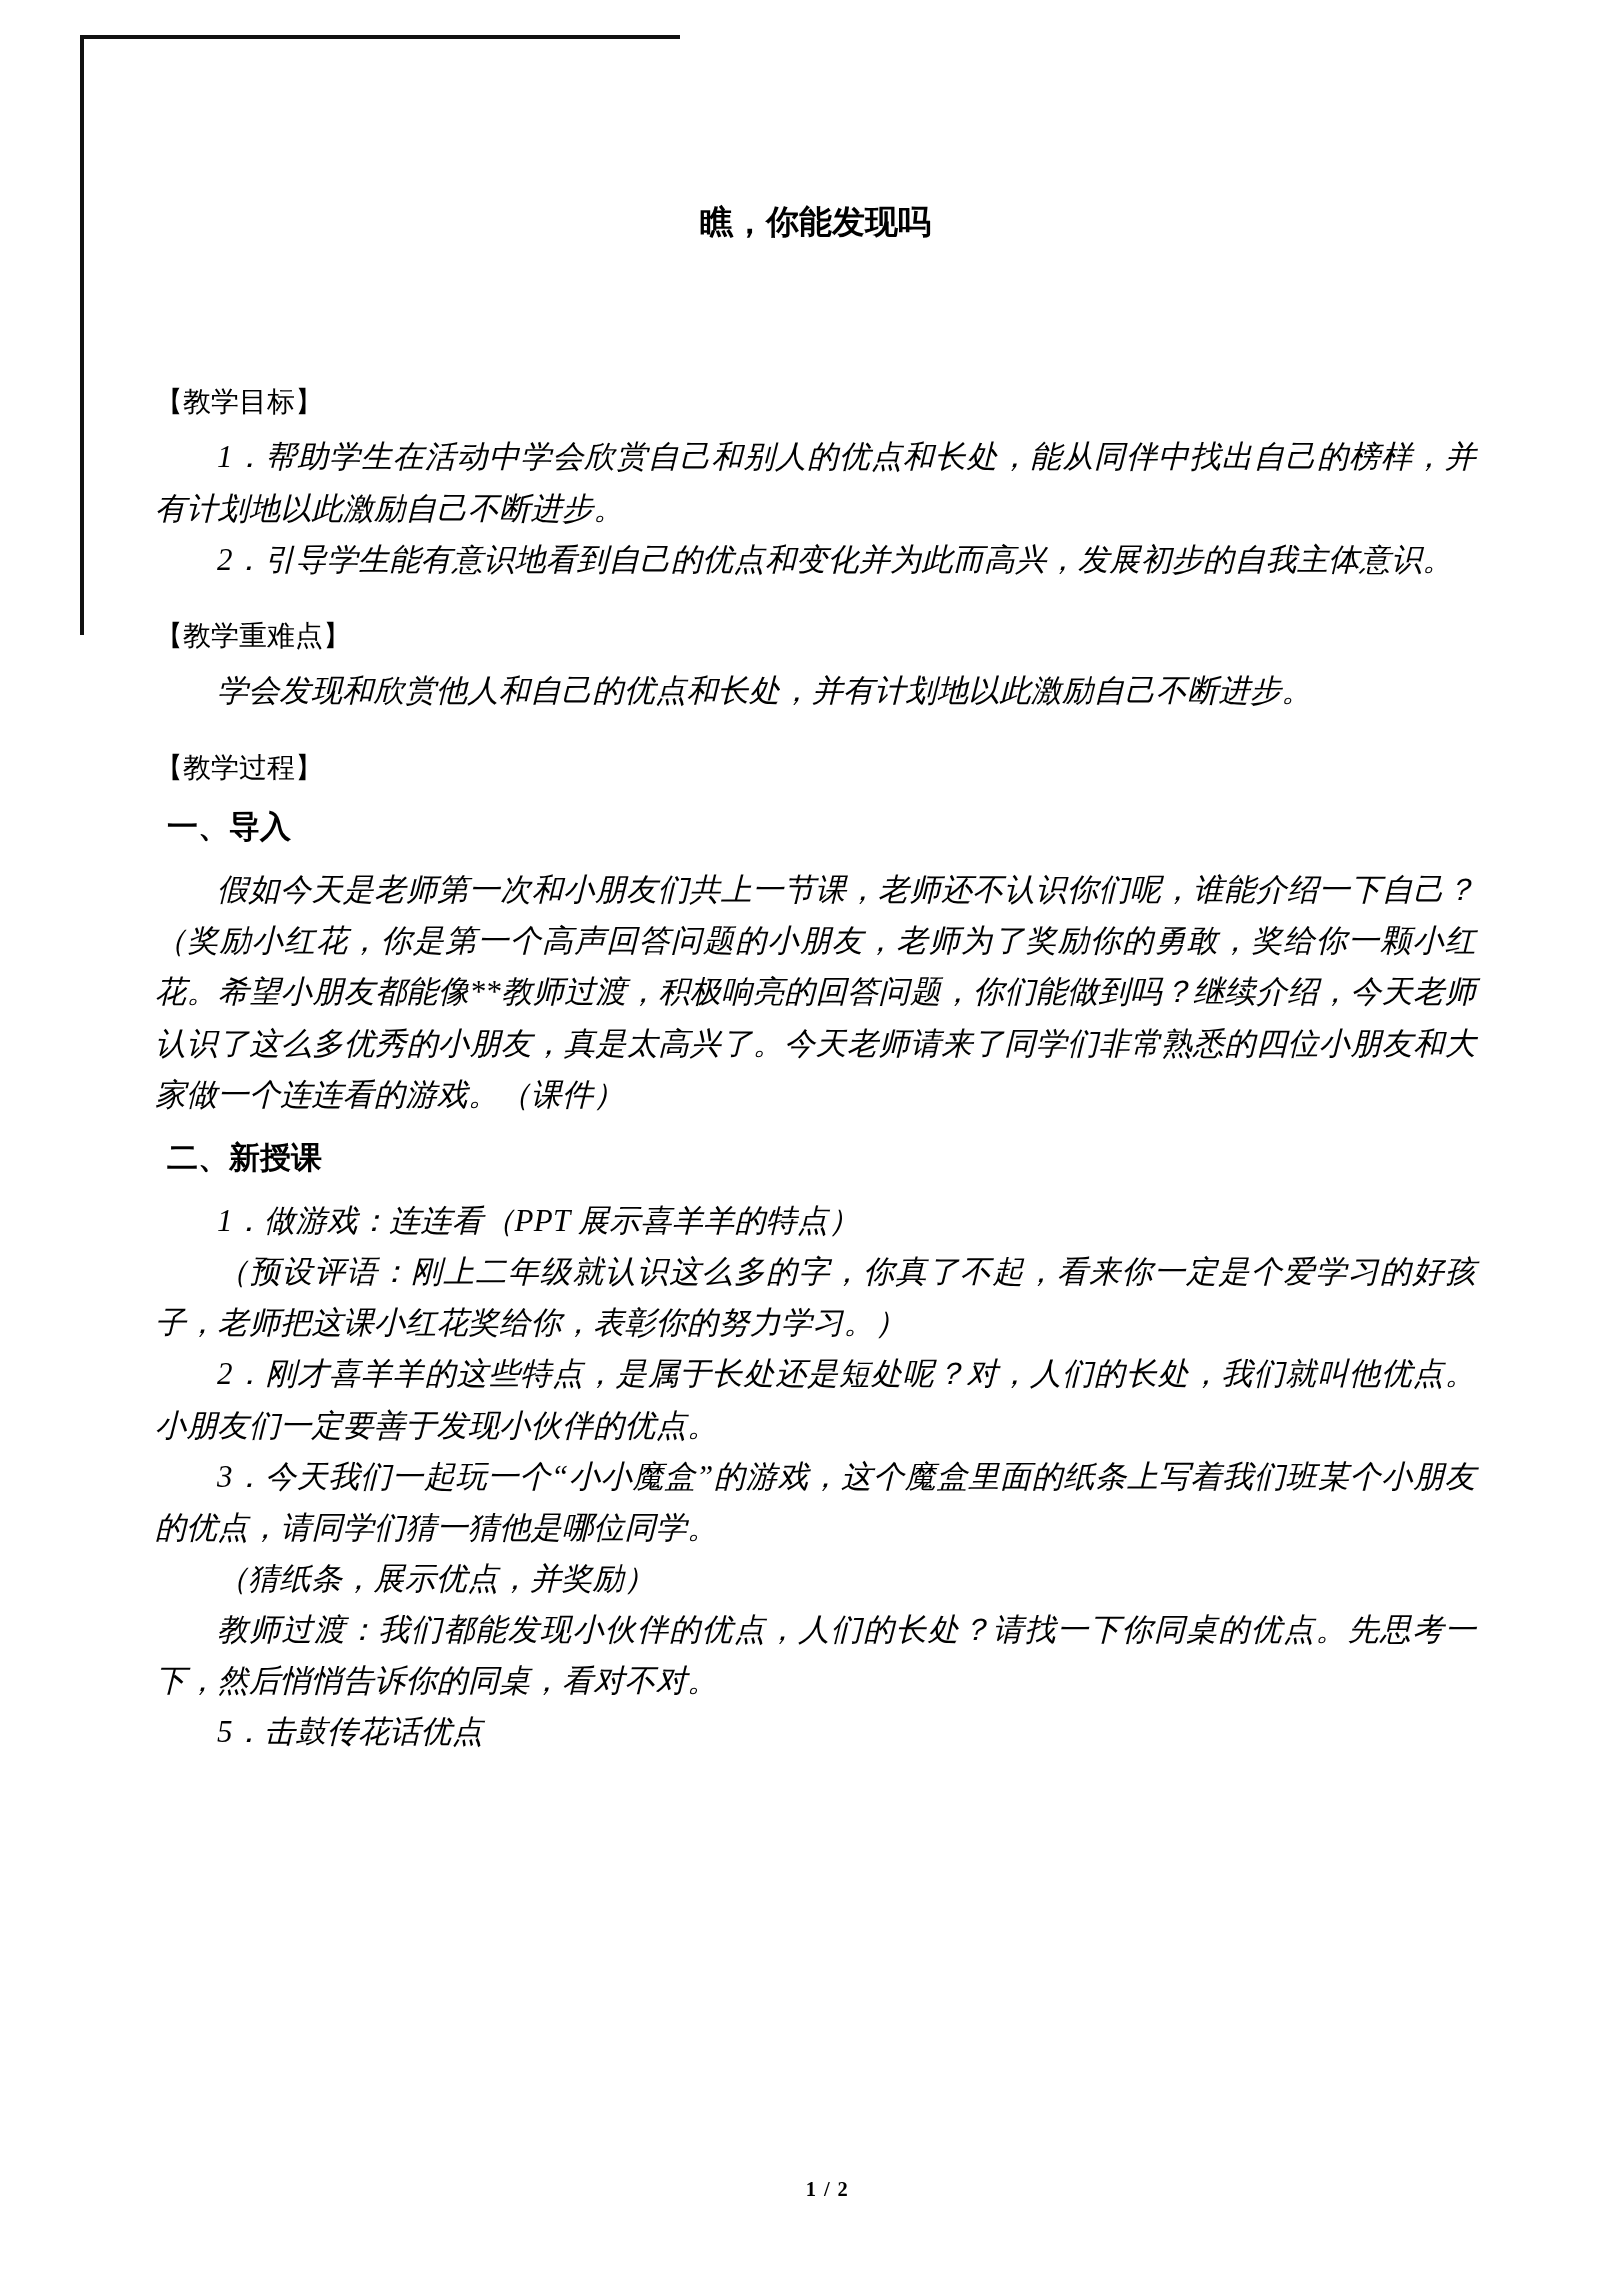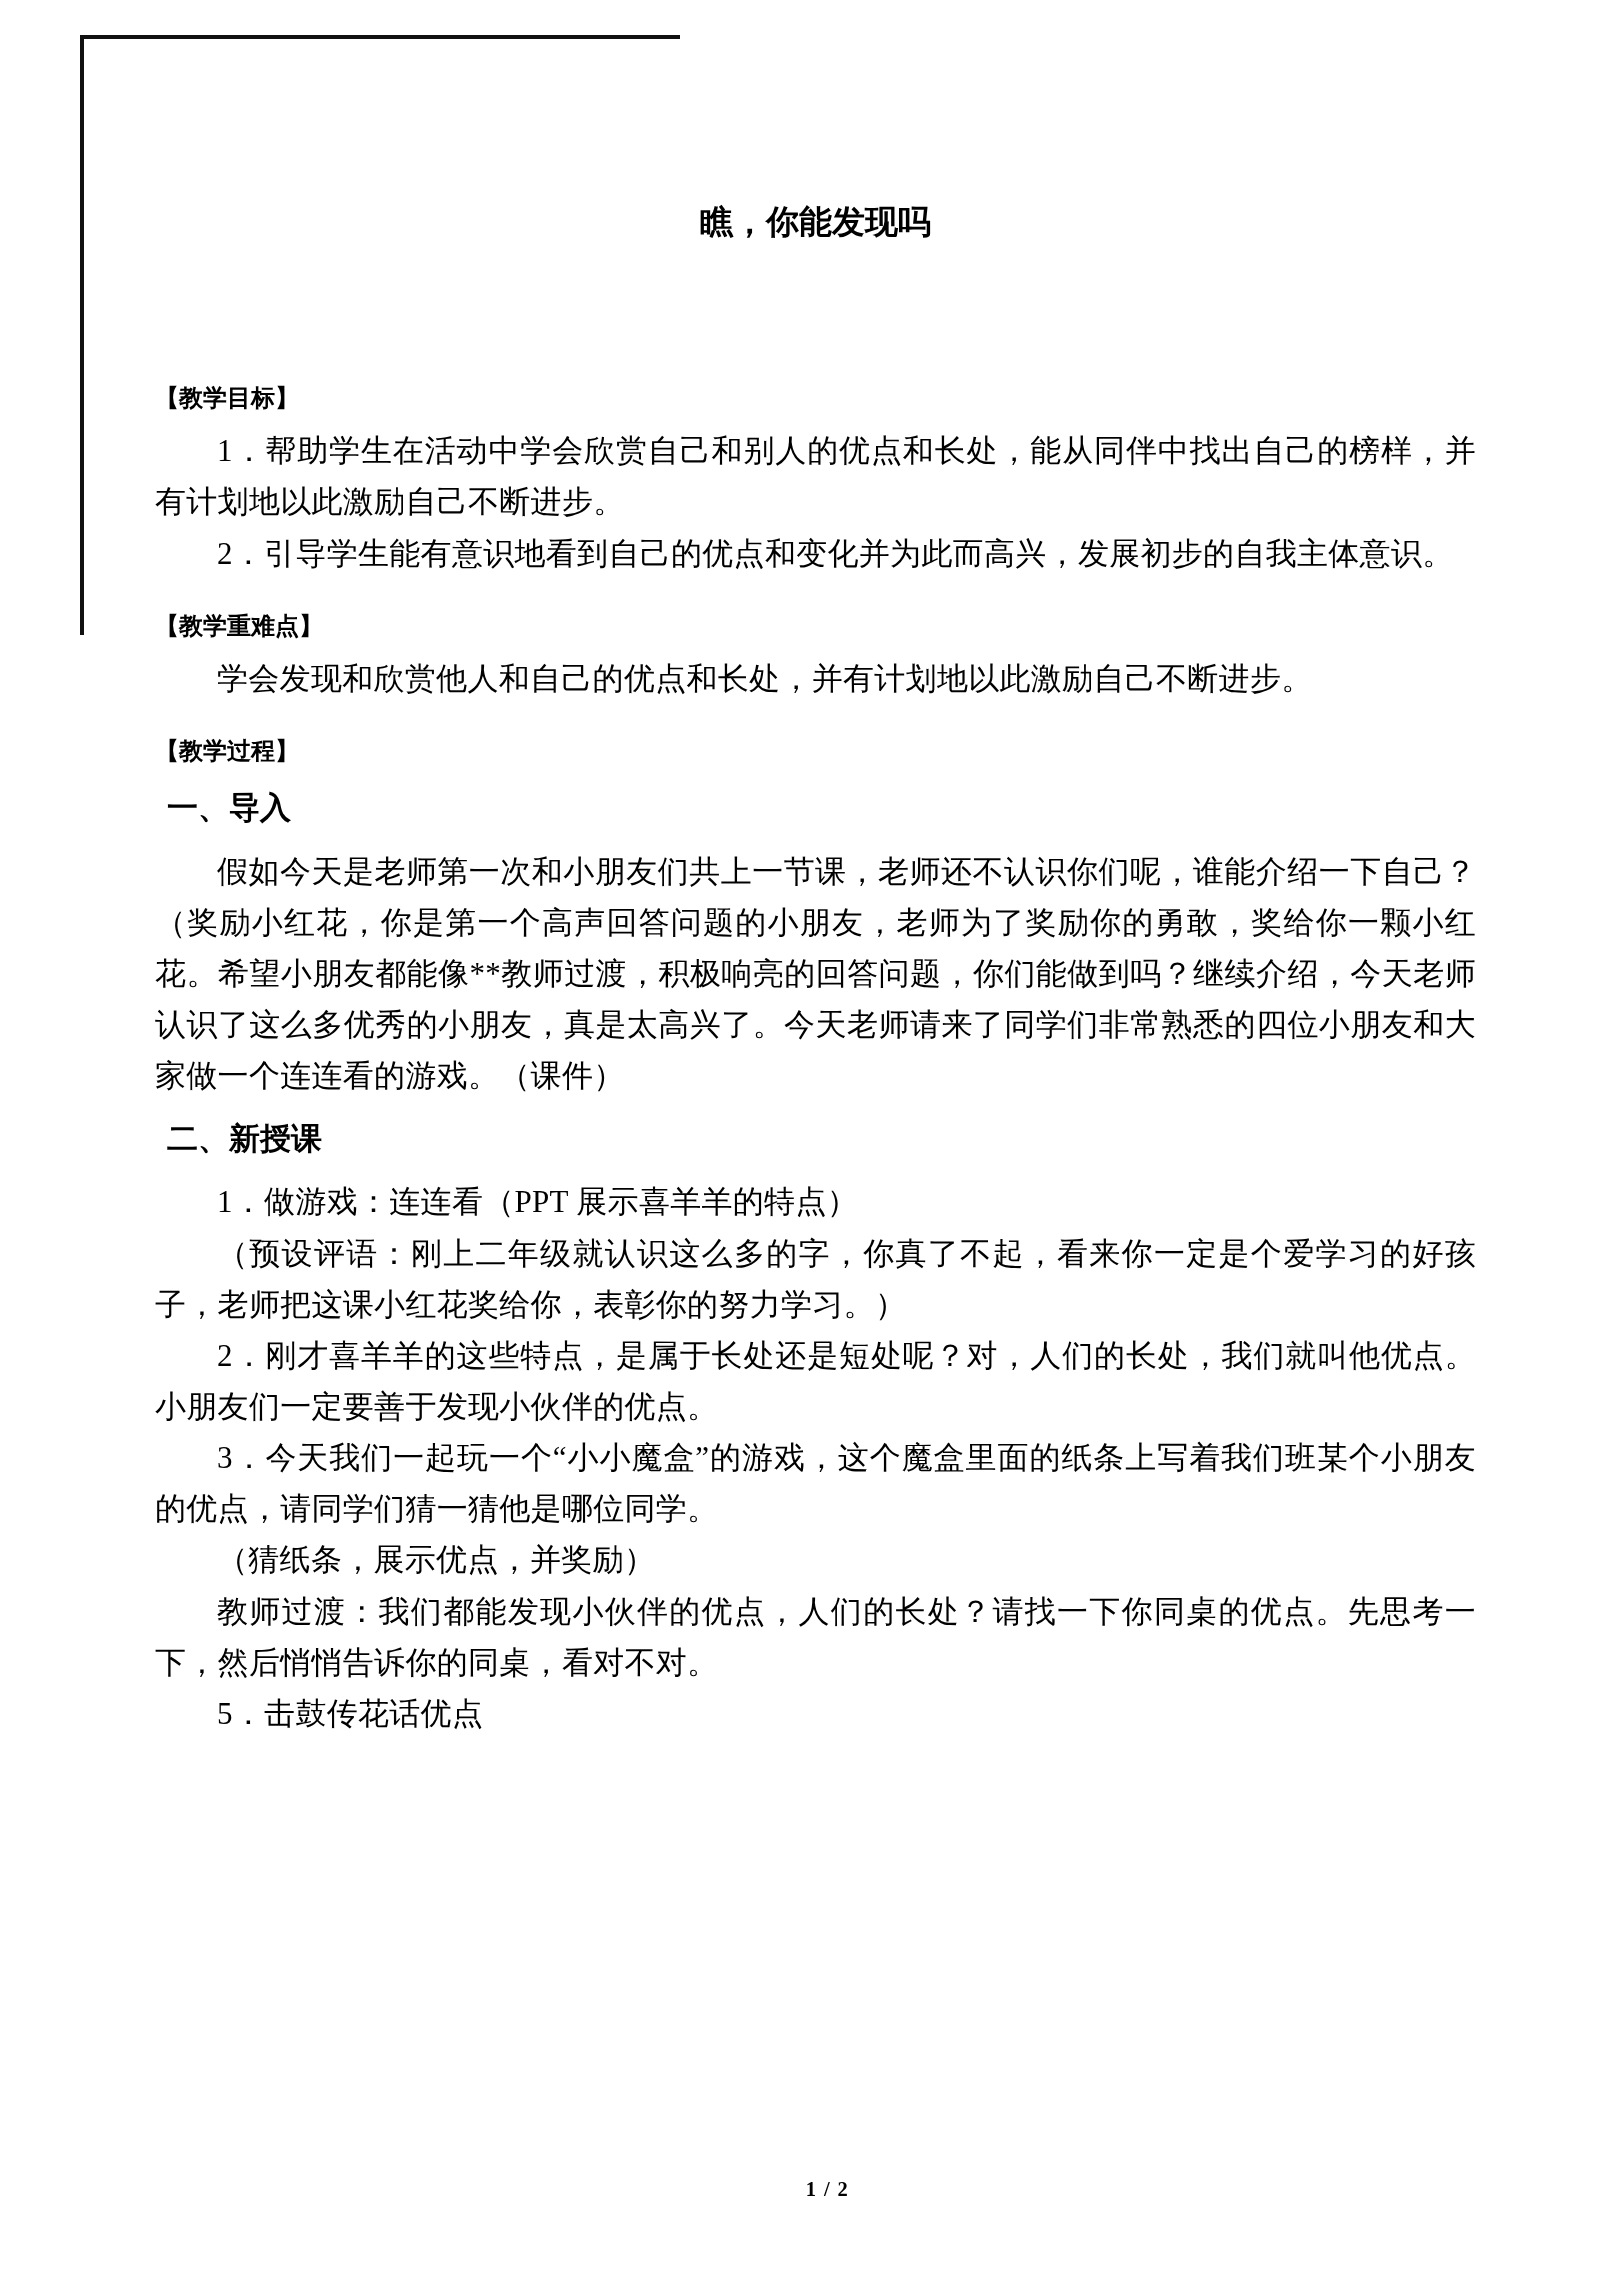--- a/index.html
+++ b/index.html
@@ -39,40 +39,41 @@
     padding: 201px 147px 0 155px;
   }
   .doc-title {
     text-align: center;
     font-size: 33px;
     font-weight: bold;
     line-height: 1.3;
     margin: 0 0 136px 0;
   }
   .section-heading {
-    font-size: 24px;
-    font-weight: bold;
+    font-size: 28px;
+    font-weight: normal;
     line-height: 1.55;
     margin: 29px 0 8.2px 0;
     text-indent: 0;
   }
   .sub-heading {
     font-size: 31px;
     font-weight: bold;
     line-height: 1.65;
     margin: 12px;
     text-indent: 0;
   }
   .para {
     font-size: 31px;
     line-height: 1.65;
     margin: 0;
     text-indent: 2em;
     text-align: justify;
     letter-spacing: 0.3px;
+    font-style: italic;
   }
   .footer {
     position: absolute;
     bottom: 94px;
     left: 16px;
     width: 100%;
     text-align: center;
     font-size: 20.5px;
     font-weight: bold;
     letter-spacing: 1.4px;

